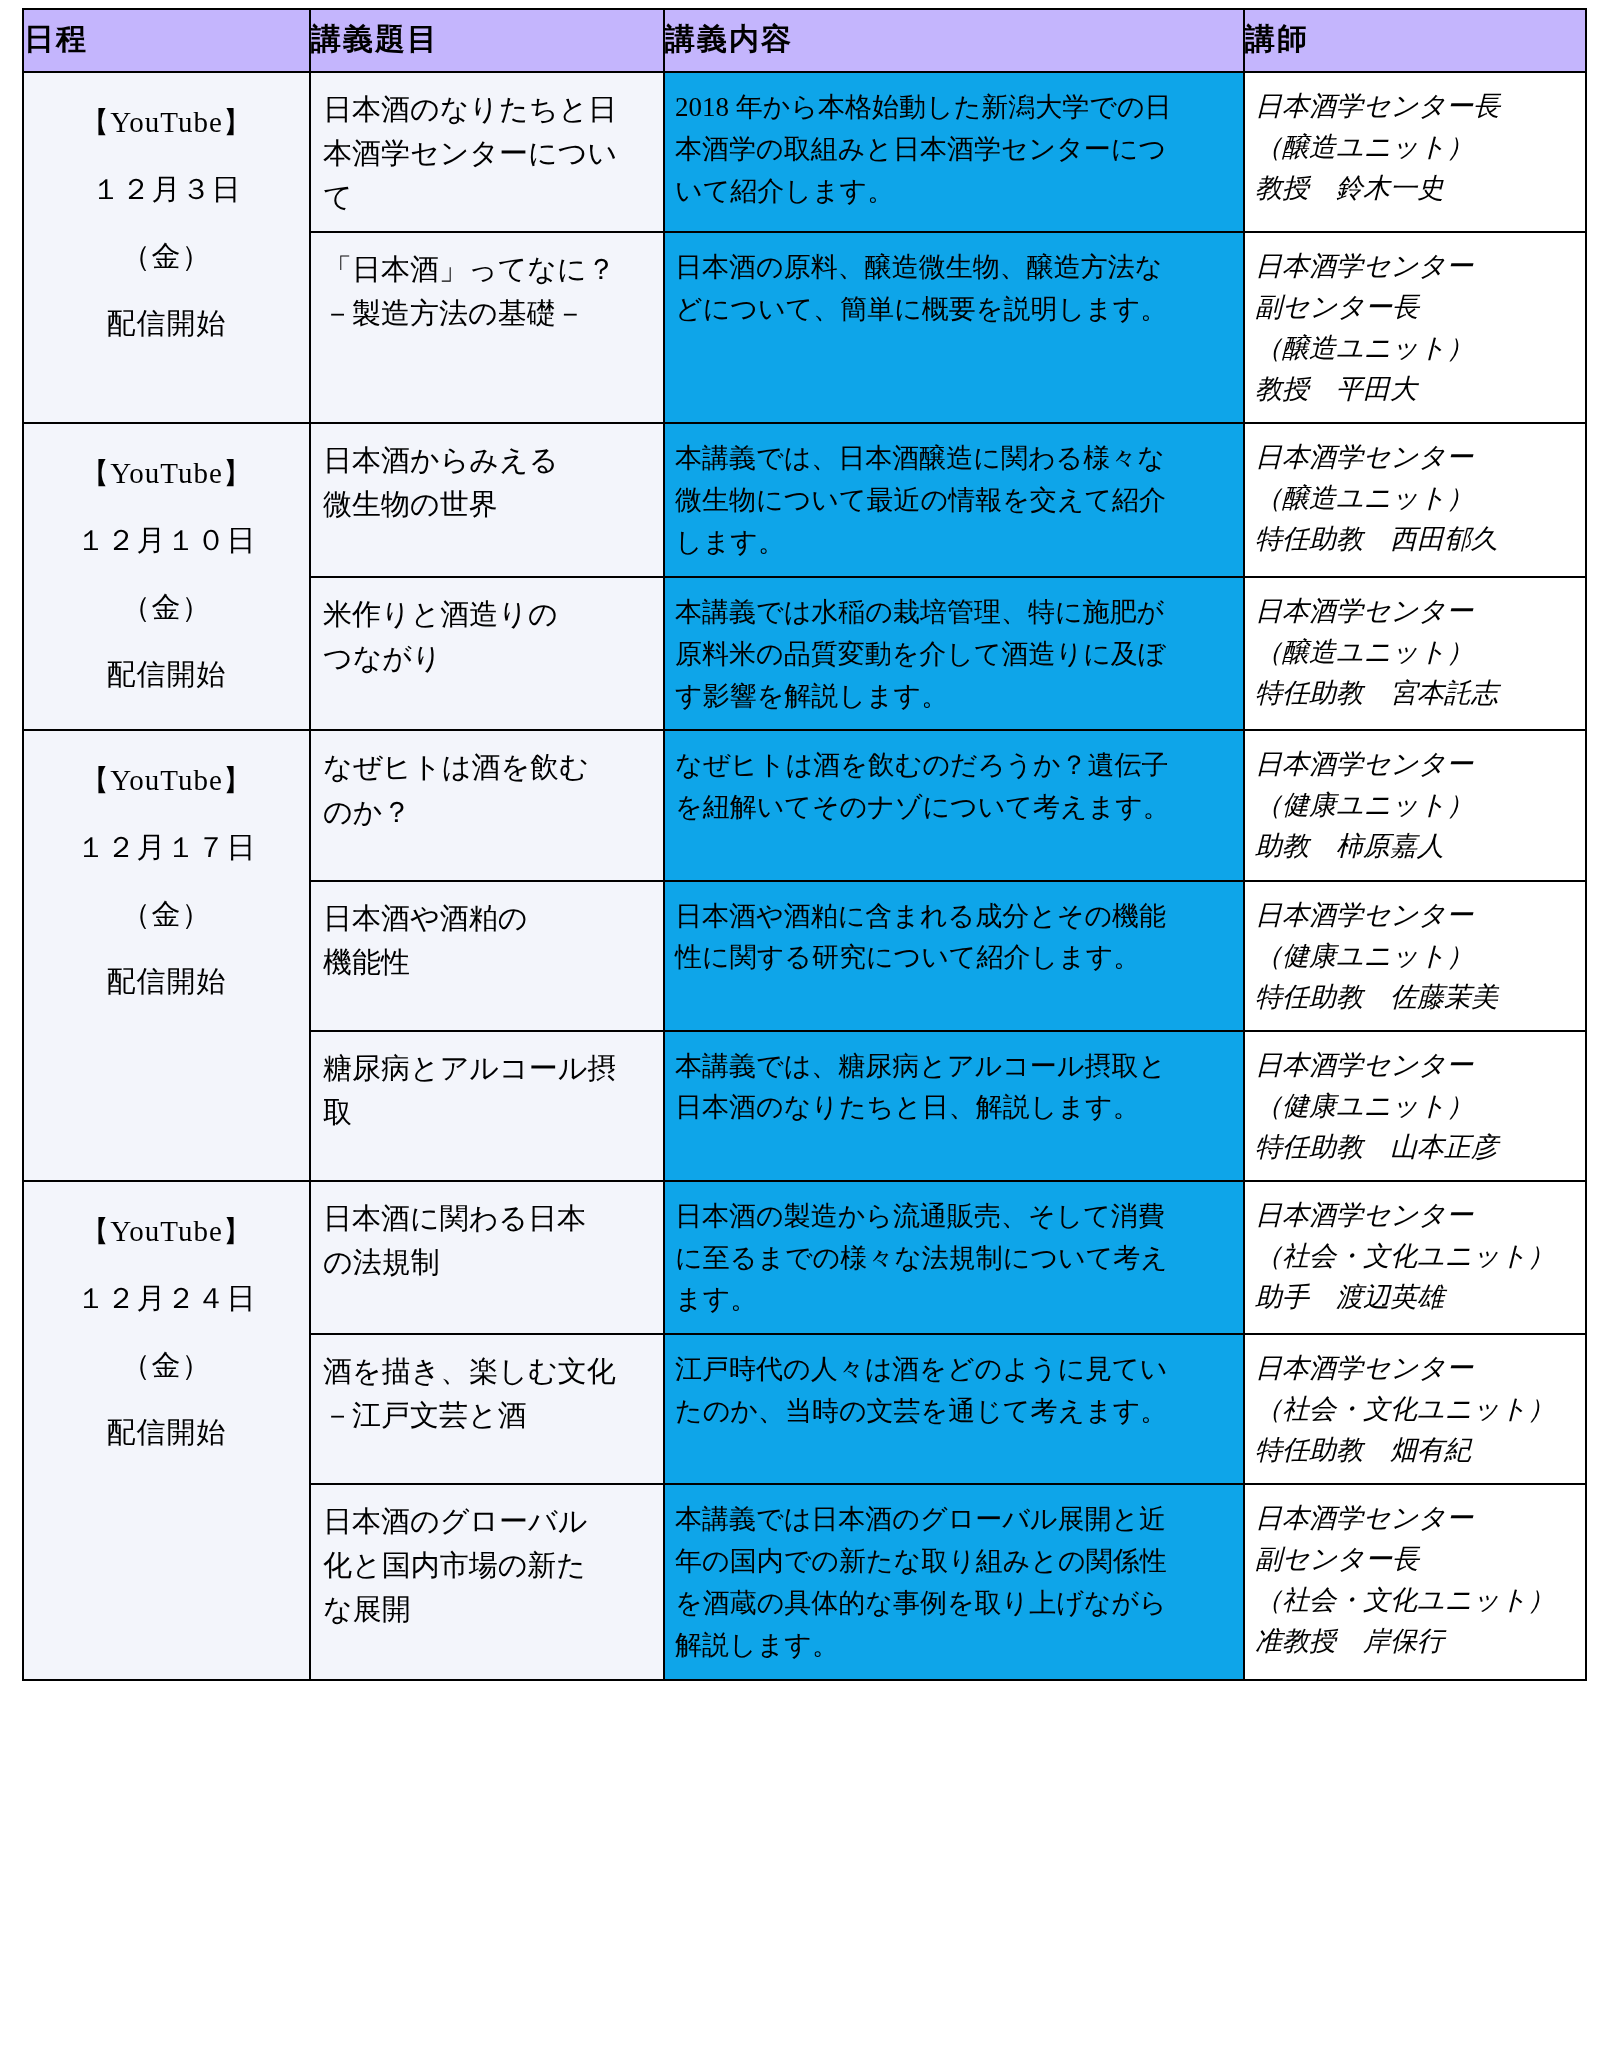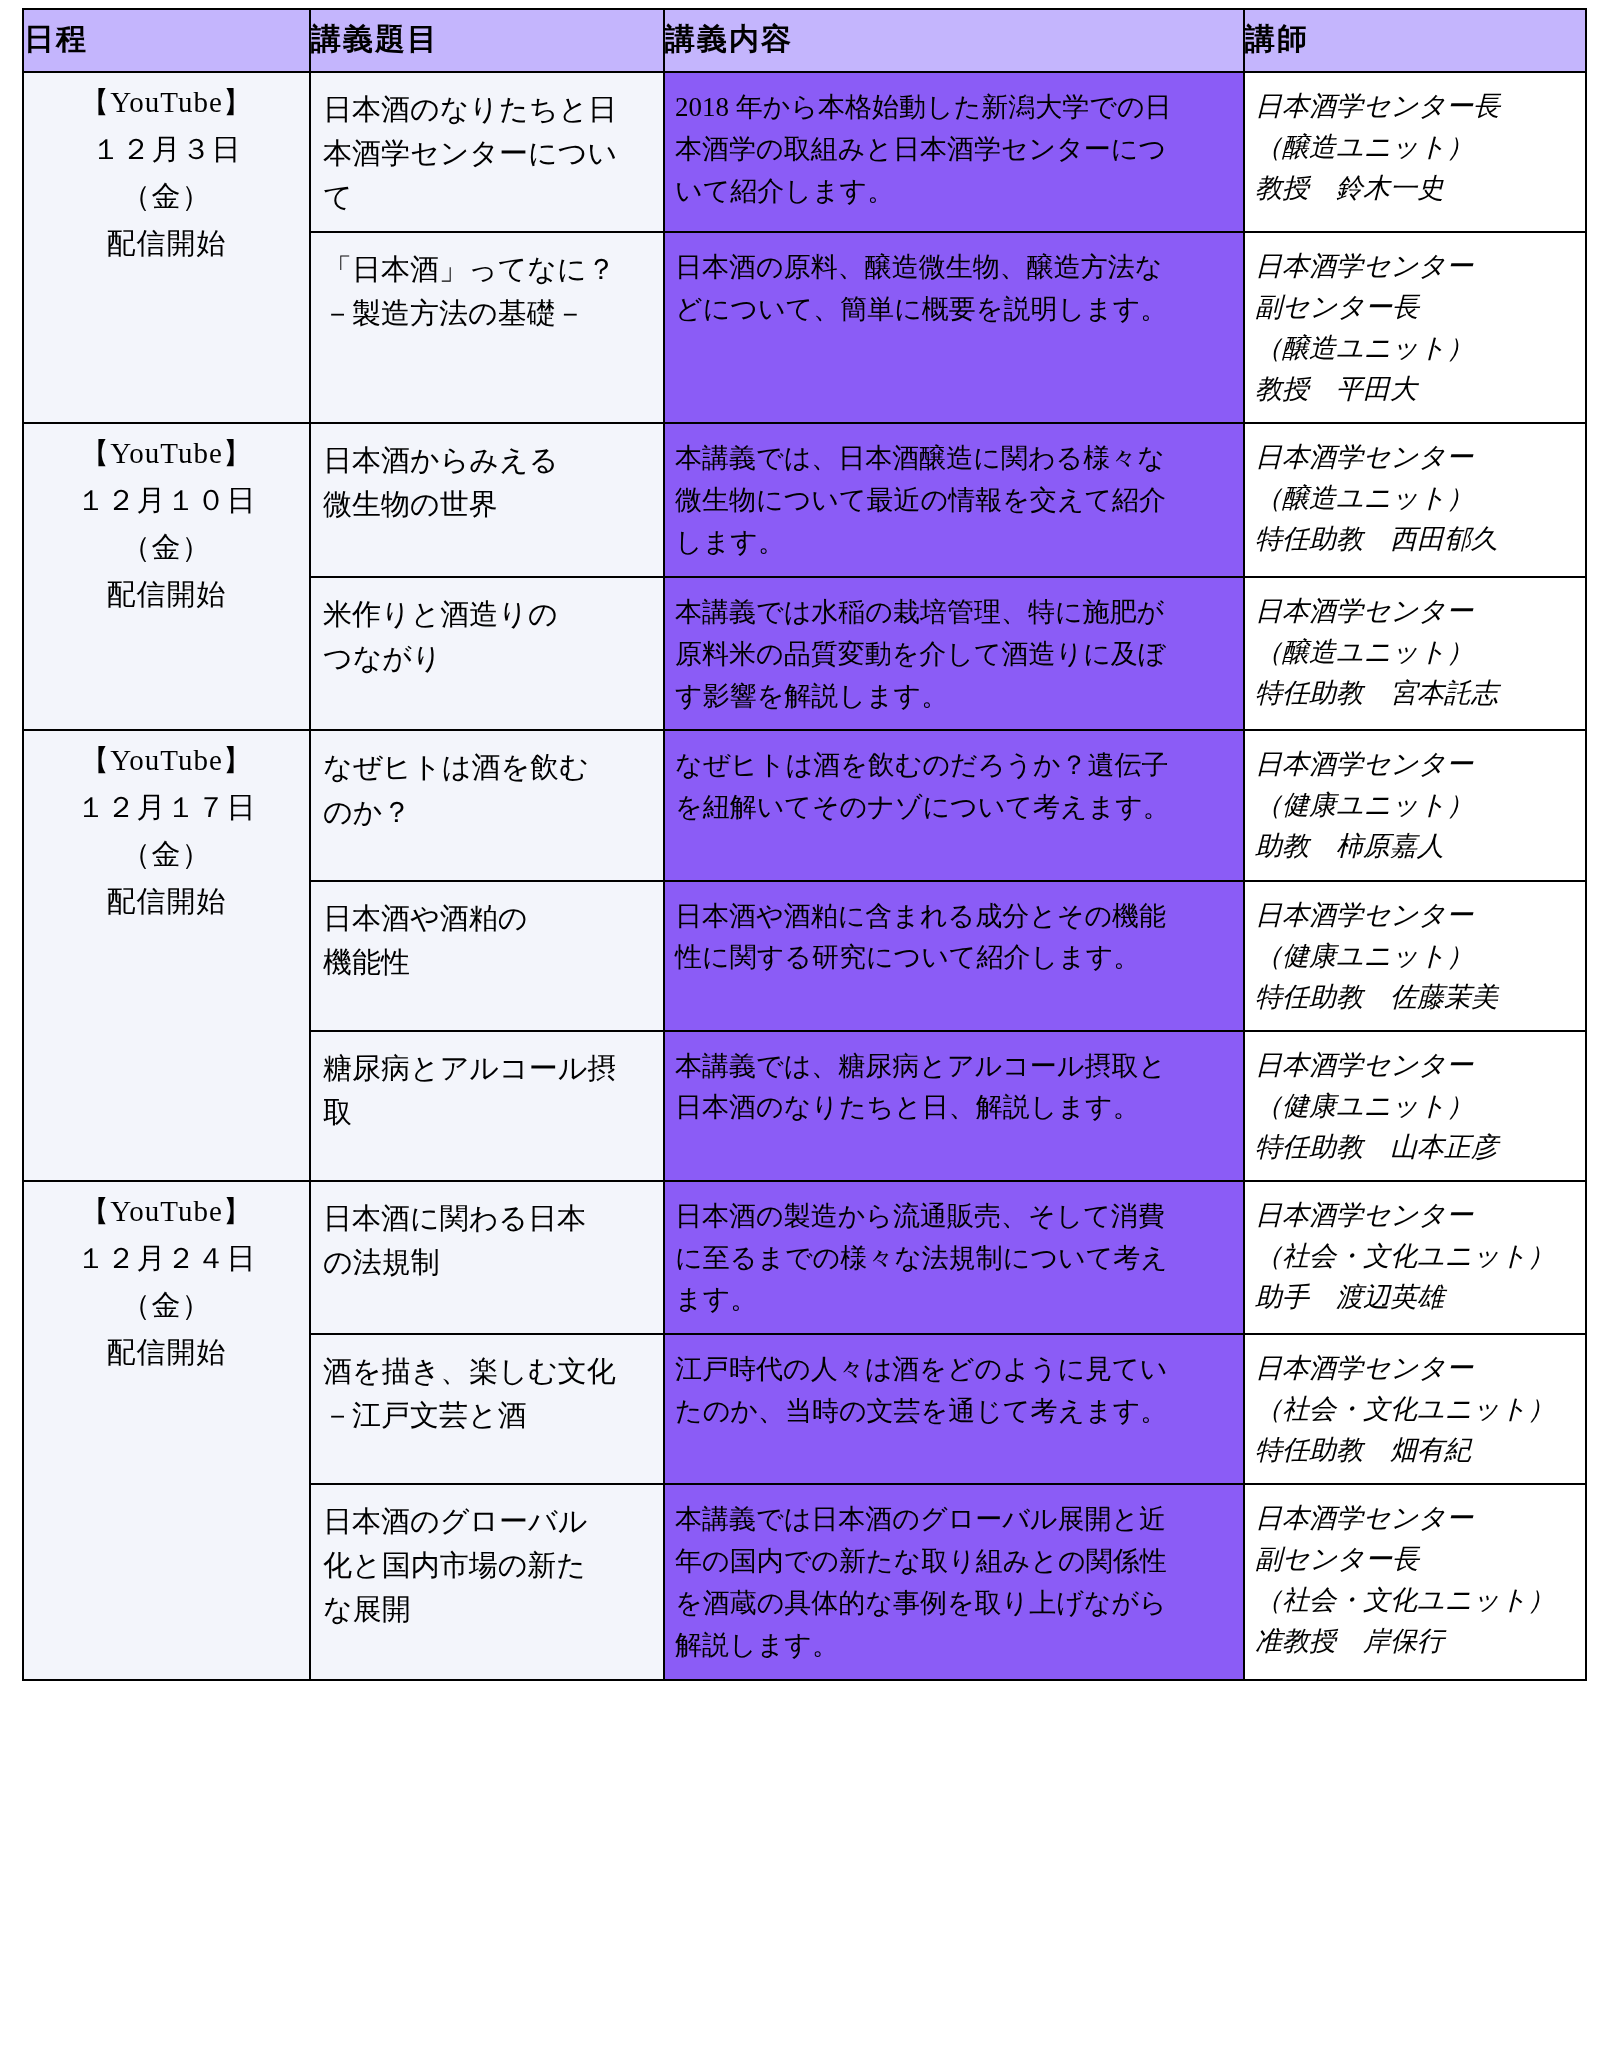--- a/index.html
+++ b/index.html
@@ -48,30 +48,31 @@
     text-align: center;
     vertical-align: middle;
     font-size: 29px;
     line-height: 1.62;
     letter-spacing: 1px;
     padding: 6px 4px;
   }
   td.date-cell .dline {
     display: block;
     white-space: nowrap;
+    margin-top: 20px;
   }
   td.title-cell {
     background: #f3f5fb;
     font-size: 29px;
     line-height: 1.52;
     padding: 14px 10px 12px 12px;
     letter-spacing: 0px;
   }
   td.content-cell {
-    background: #8b5cf6;
+    background: #0ea5e9;
     font-size: 27px;
     line-height: 1.55;
     padding: 14px 25px 12px 10px;
     letter-spacing: 0px;
   }
   td.lecturer-cell {
     background: #ffffff;
     font-size: 27px;
     line-height: 1.52;
     padding: 13px 8px 12px 10px;

